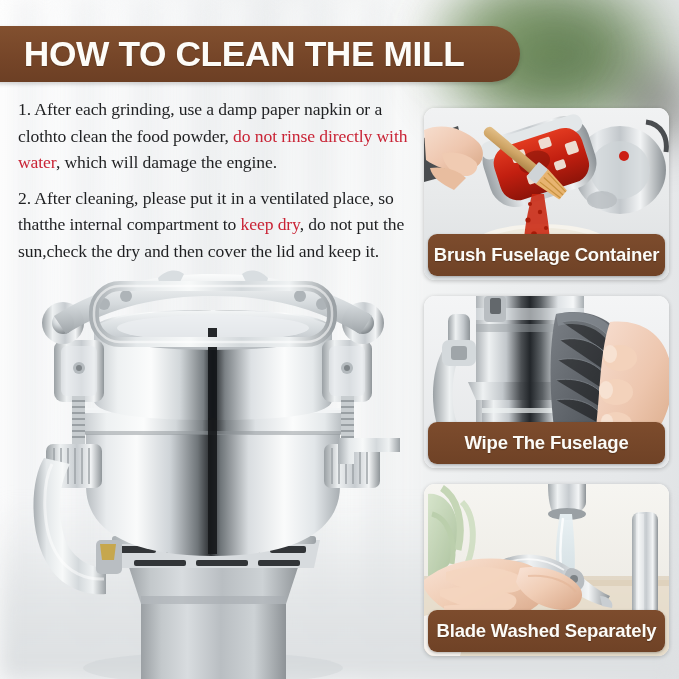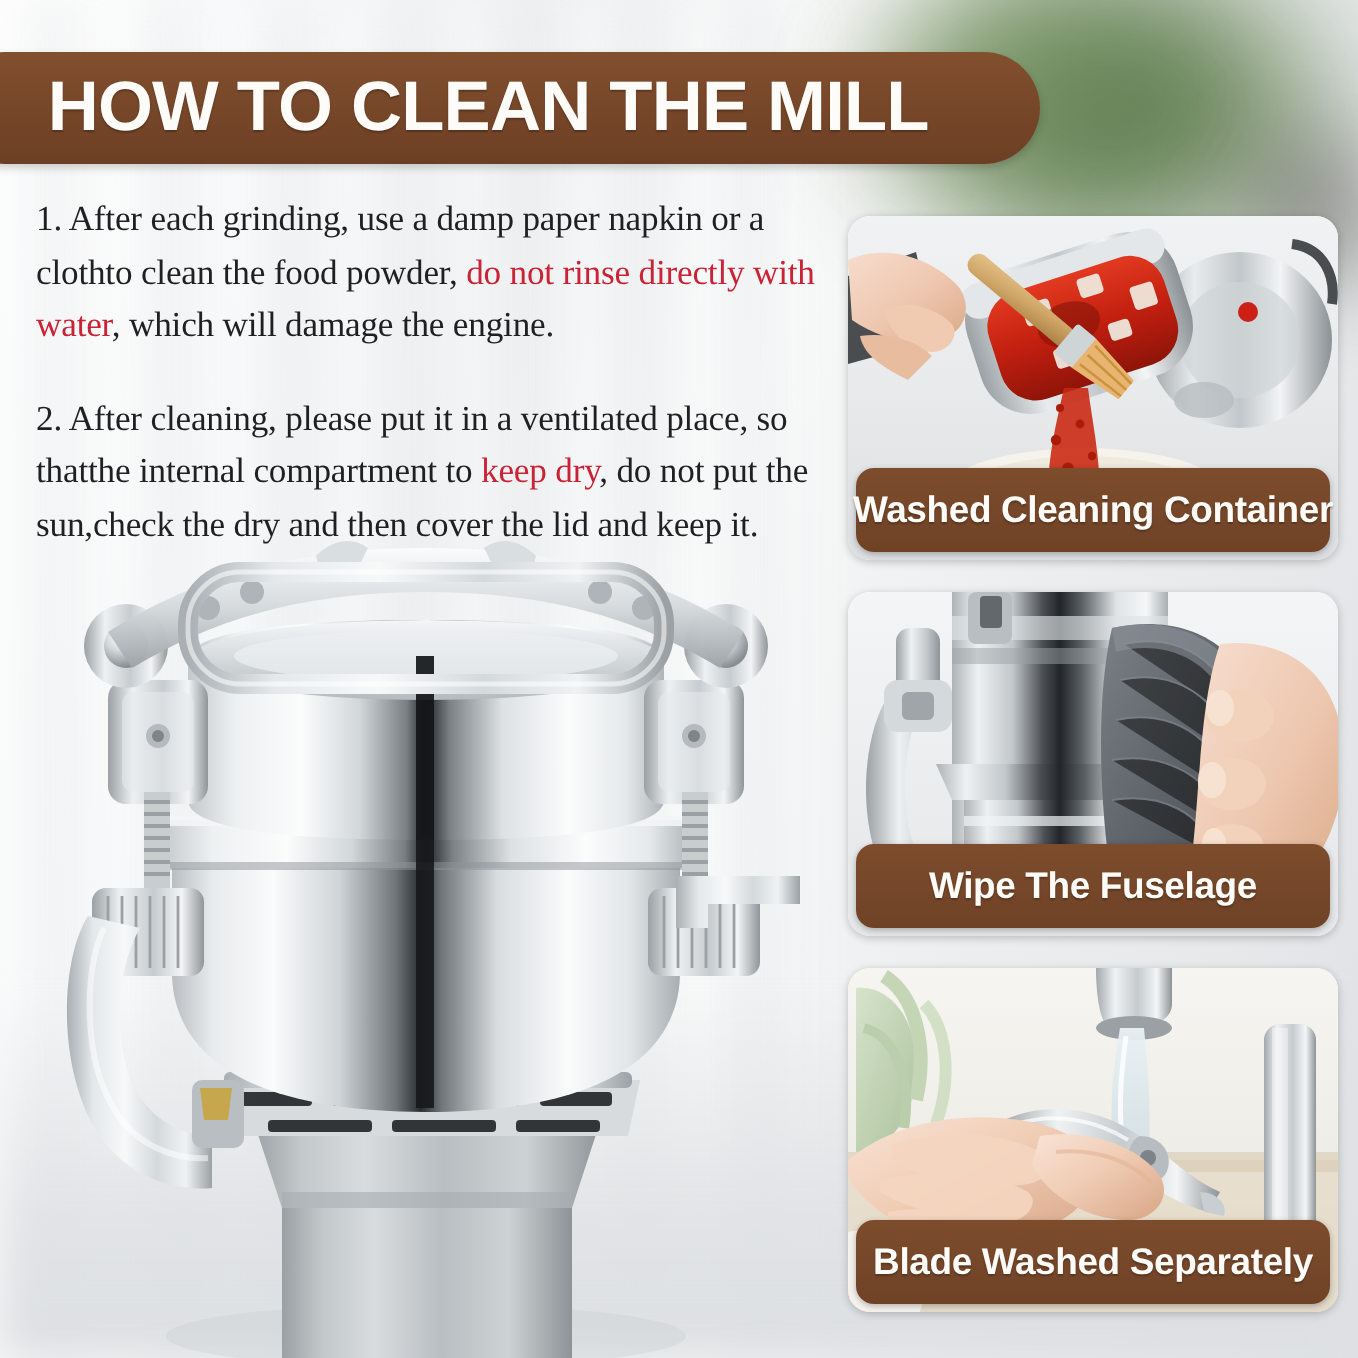--- a/index.html
+++ b/index.html
@@ -121,21 +121,21 @@
     width: 400px;
     z-index: 6;
     color: #1f2022;
     font-family: Liberation Serif, serif;
     font-size: 17.6px;
     line-height: 26.5px;
     letter-spacing: -0.1px;
   }
 
   .para { margin: 0; }
-  .para + .para { margin-top: 20px; }
+  .para + .para { margin-top: 9px; }
 
   .hl { color: #c92335; }
 
   
   .product {
     position: absolute;
     left: 8px;
     top: 268px;
     width: 410px;
     height: 411px;
@@ -488,21 +488,21 @@
               <line x1="120" y1="45" x2="146" y2="44"></line>
             </g>
           </g>
 
           <path d="M0 22 C18 14 40 20 54 34 C62 42 60 56 50 60 C36 66 16 62 2 52 Z" fill="url(#c1skin)"></path>
           <path d="M18 46 C30 42 44 46 52 54 C56 60 50 68 42 68 C30 68 20 58 18 46 Z" fill="#f0cbb2"></path>
           <path d="M6 60 C20 58 34 62 42 70 L30 82 C18 76 8 70 6 60 Z" fill="#e8bd9f"></path>
         </svg>
       </div>
       <div class="card-label">
-        <span>Washed Cleaning Container</span>
+        <span>Brush Fuselage Container</span>
       </div>
     </div>
 
     <div class="card">
       <div class="card-photo">
         <svg viewBox="0 0 245 172" xmlns="http://www.w3.org/2000/svg">
           <defs>
             <linearGradient id="c2bg" x1="0" y1="0" x2="0" y2="1">
               <stop offset="0%" stop-color="#f4f5f6"></stop>
               <stop offset="100%" stop-color="#e4e6e8"></stop>

